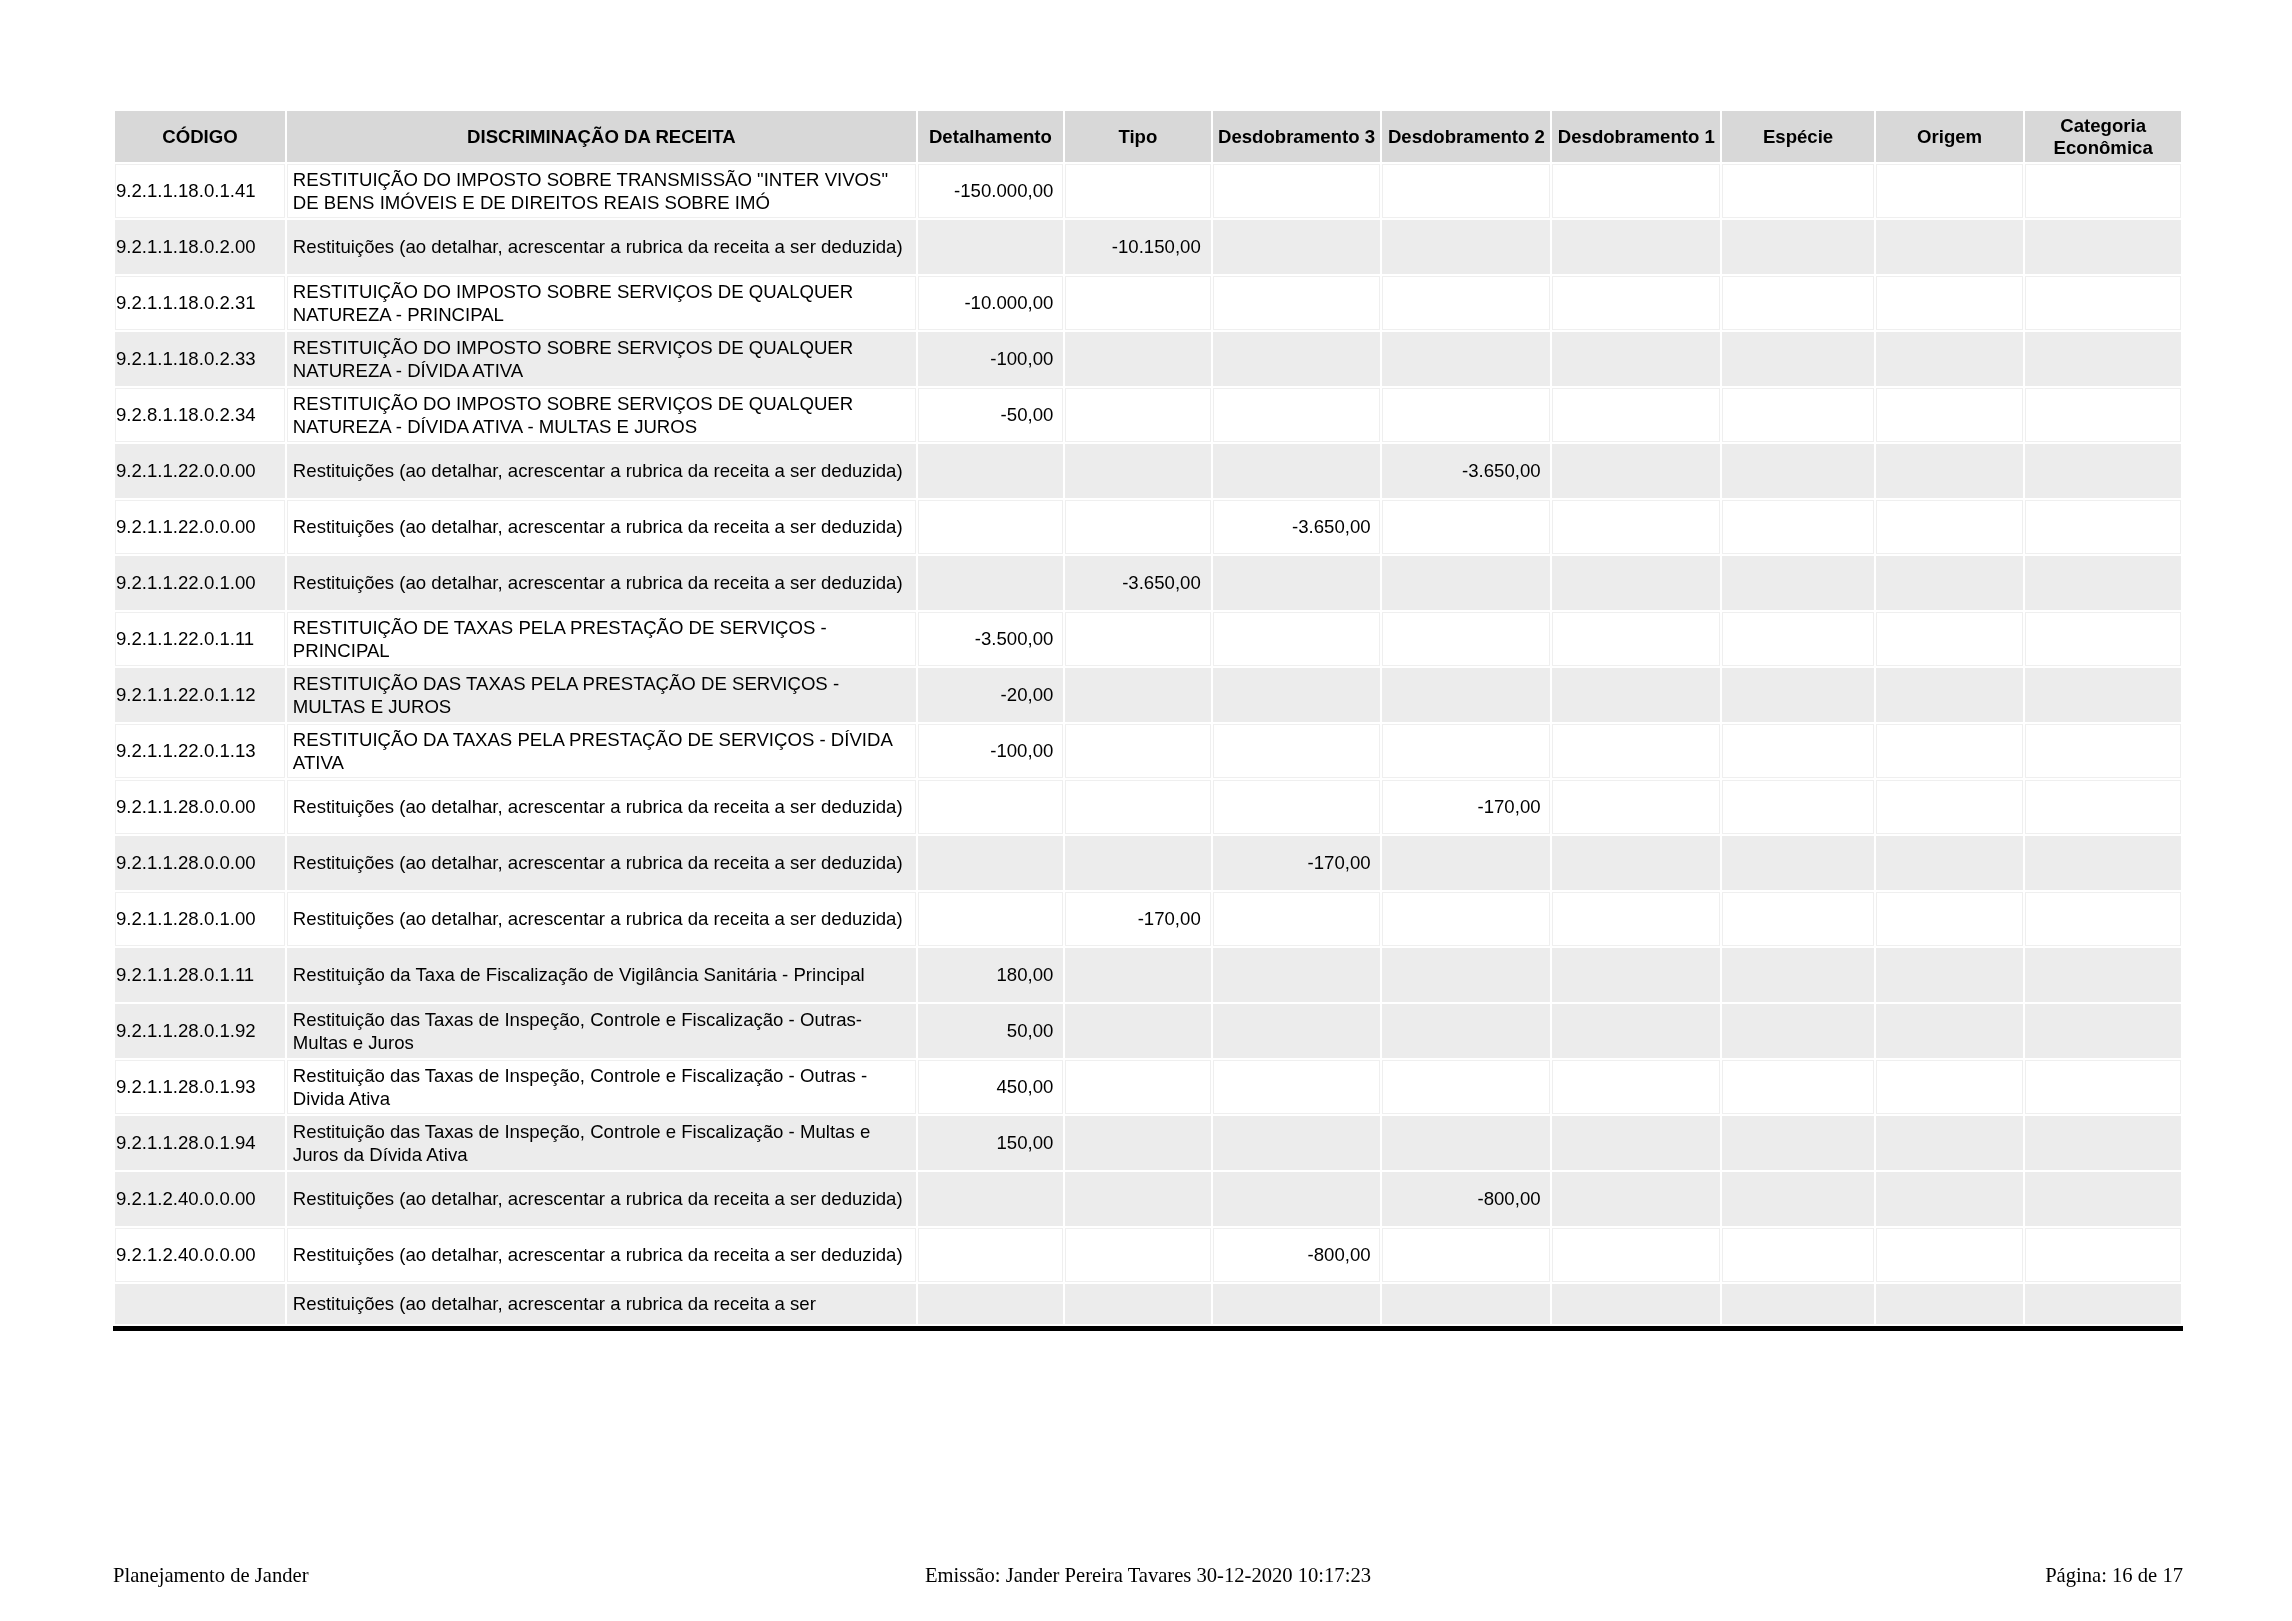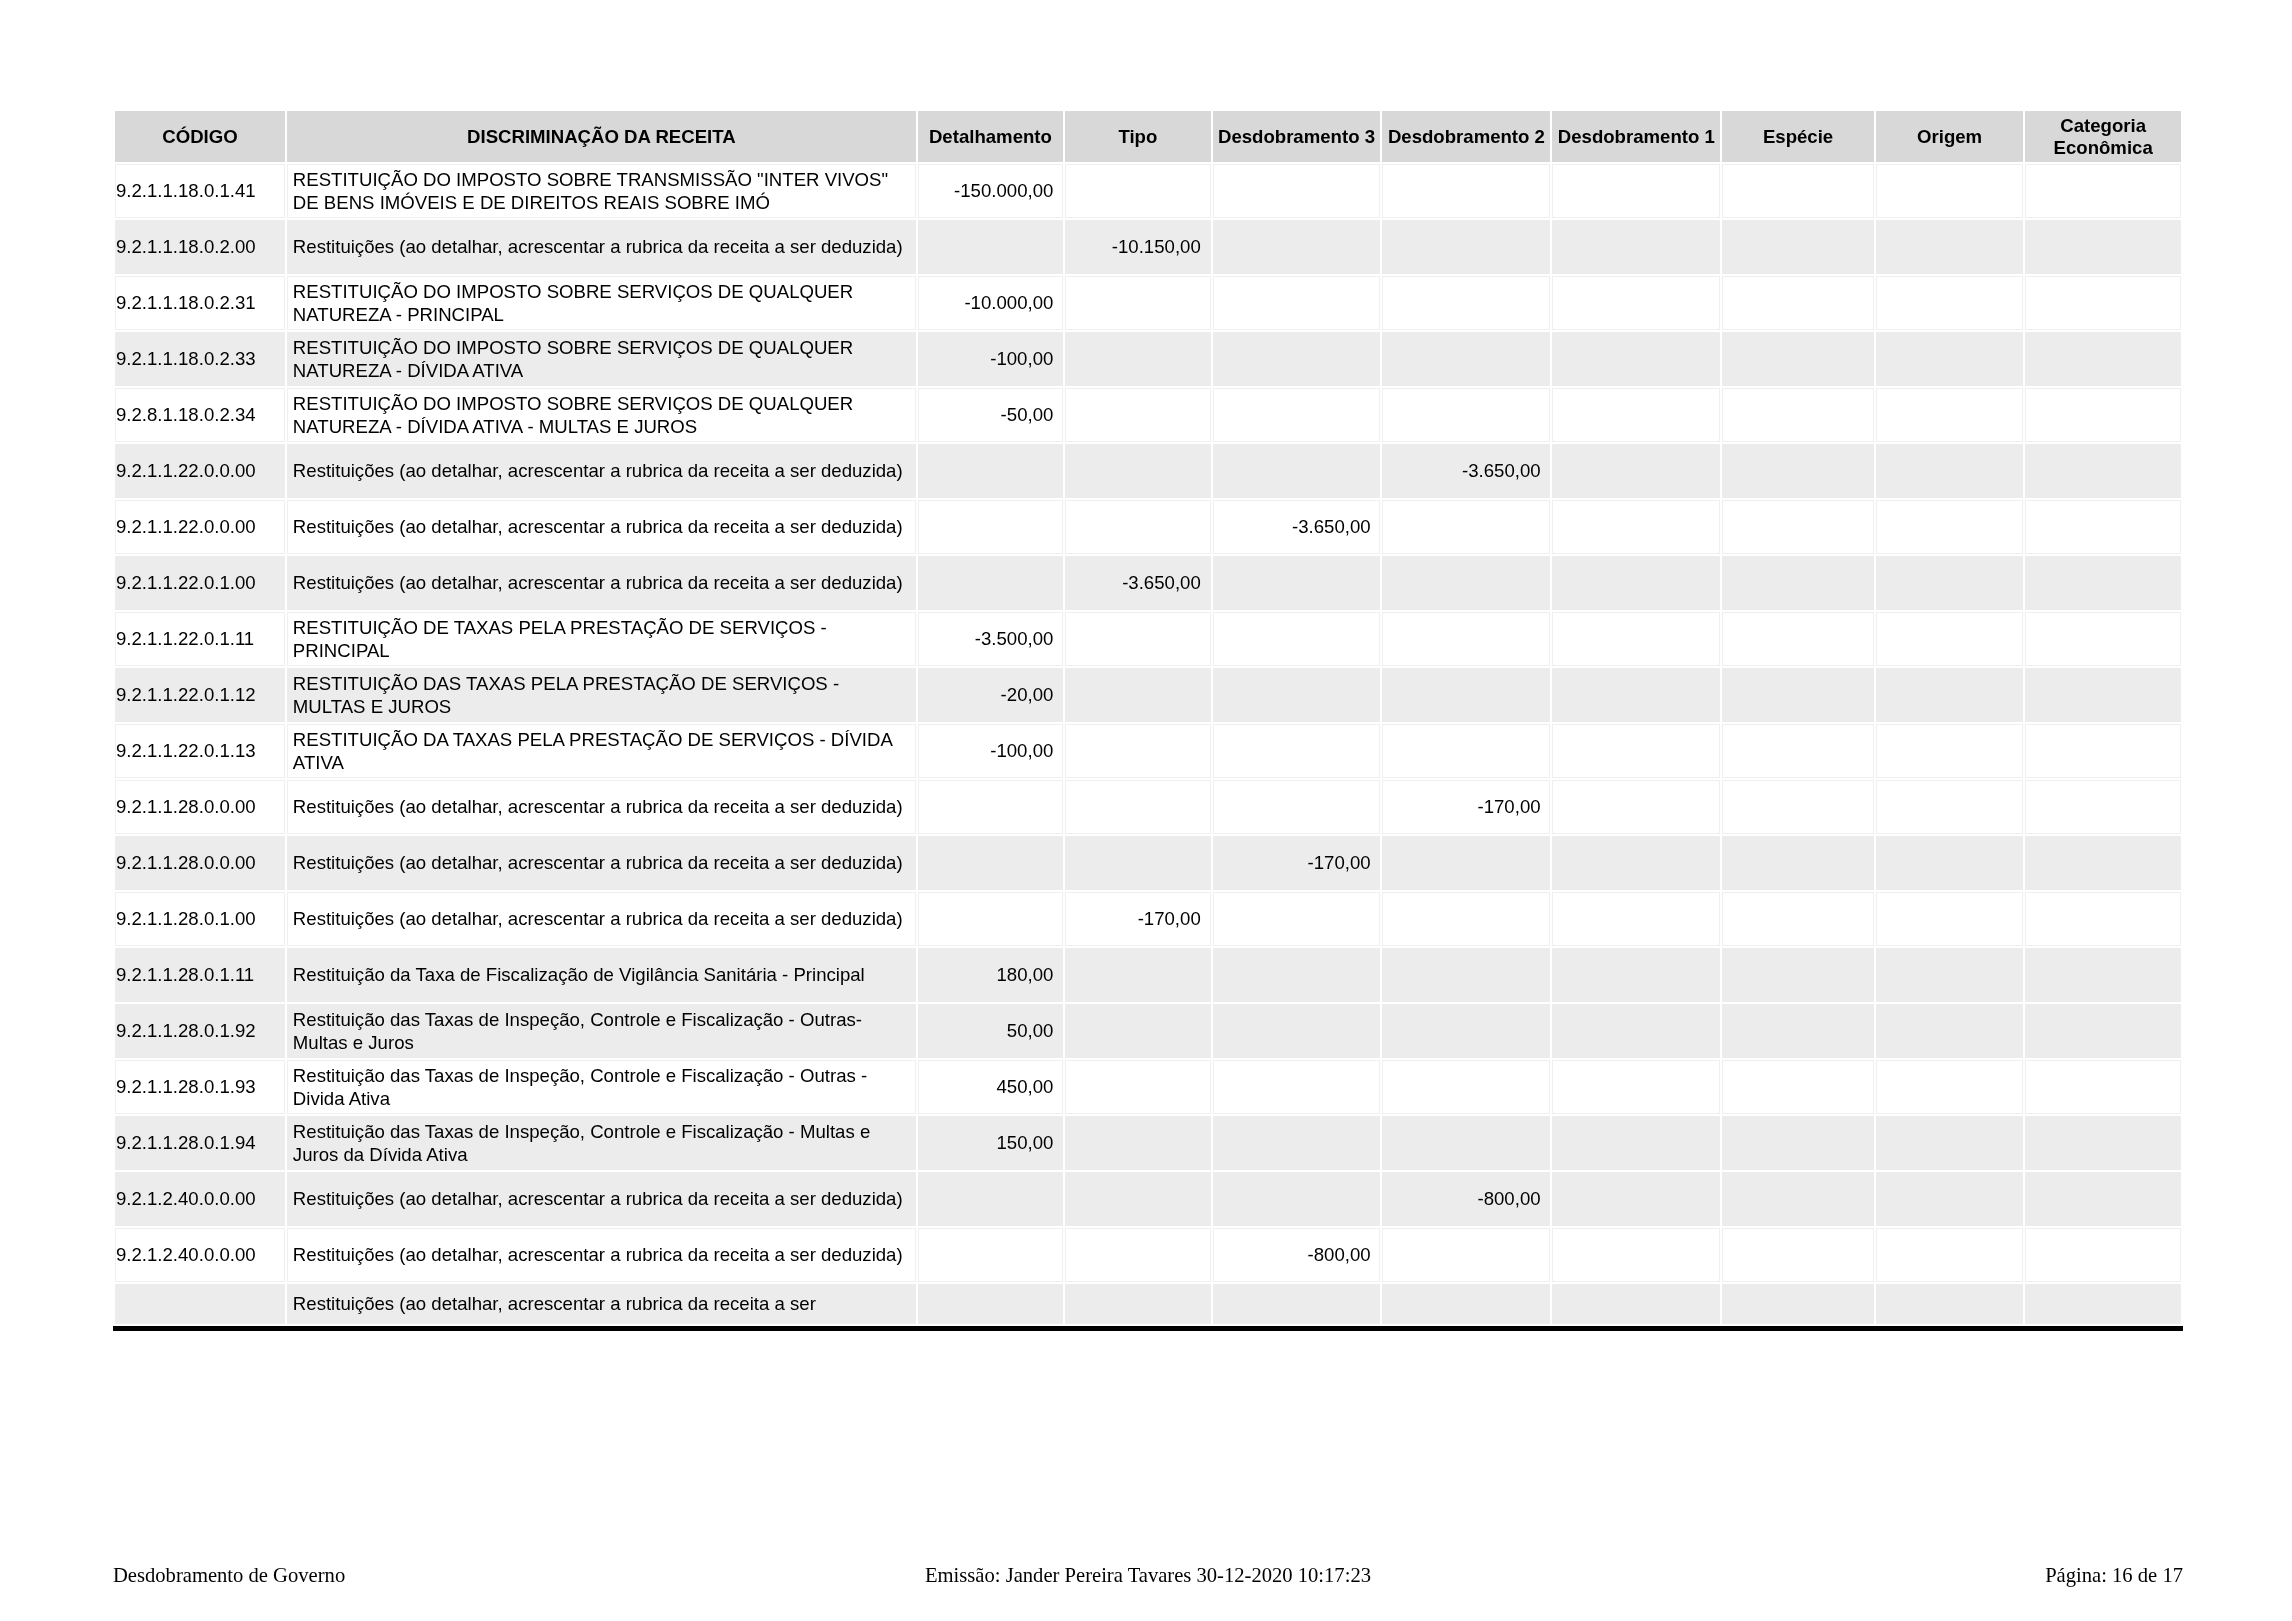--- a/index.html
+++ b/index.html
@@ -331,17 +331,17 @@
           <td class="num"></td>
           <td class="num"></td>
           <td class="num"></td>
           <td class="num"></td>
         </tr>
       </tbody>
   </table>
 </div>
 
 <div class="footer">
-  <span class="f-left">Desdobramento de Governo</span>
+  <span class="f-left">Planejamento de Jander</span>
   <span class="f-center">Emissão: Jander Pereira Tavares 30-12-2020 10:17:23</span>
   <span class="f-right">Página: 16 de 17</span>
 </div>
 
 
 </body></html>

